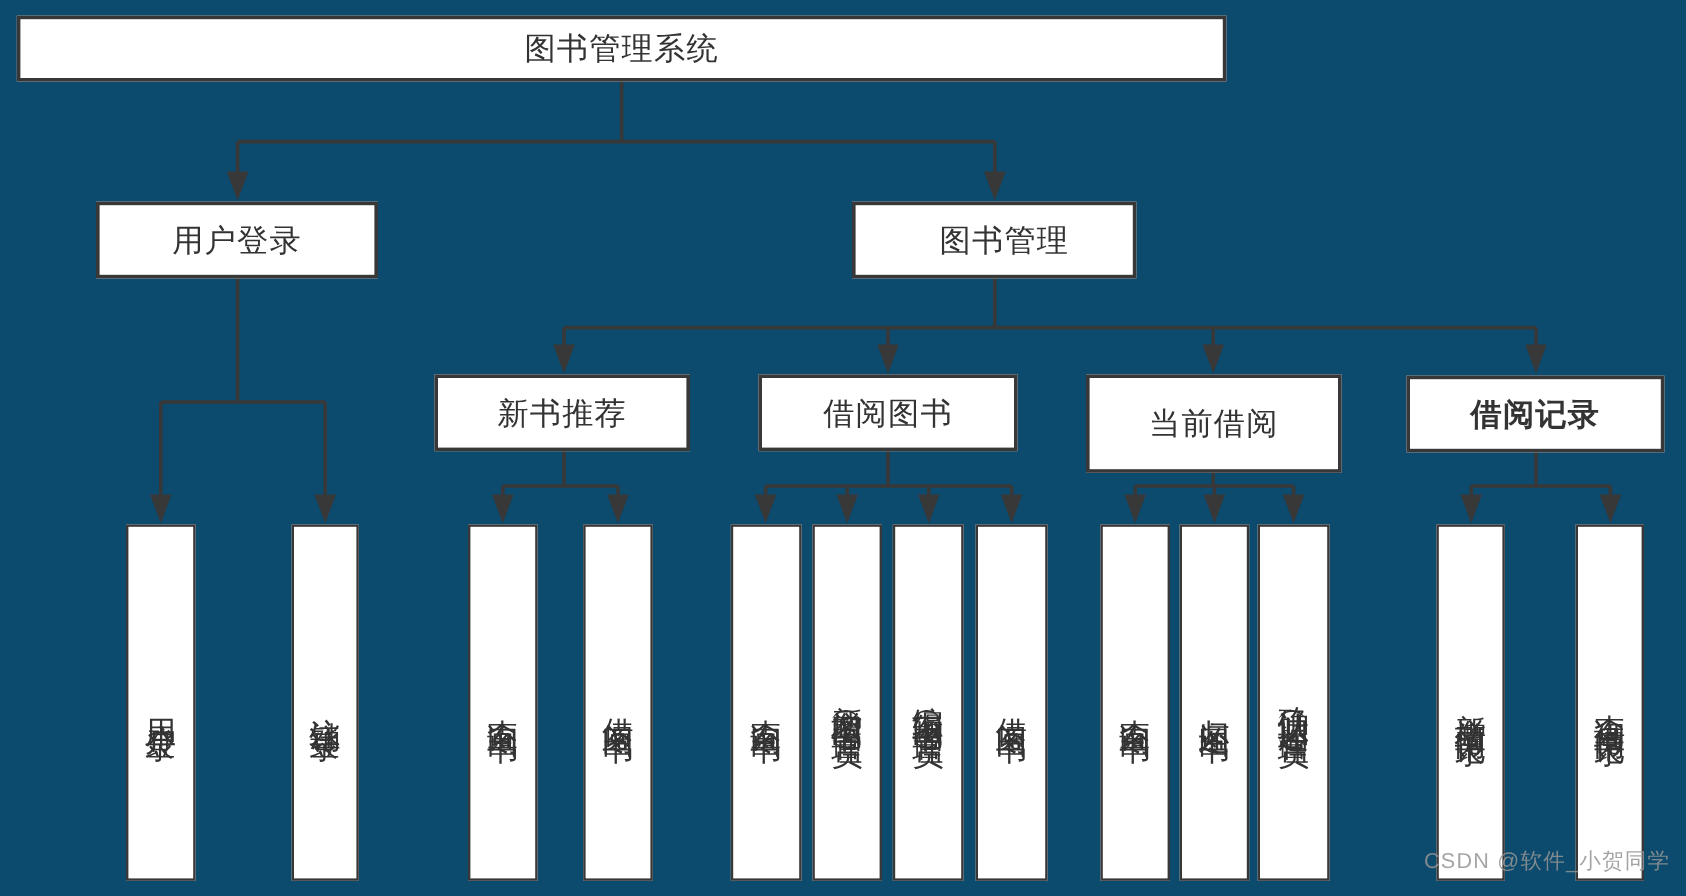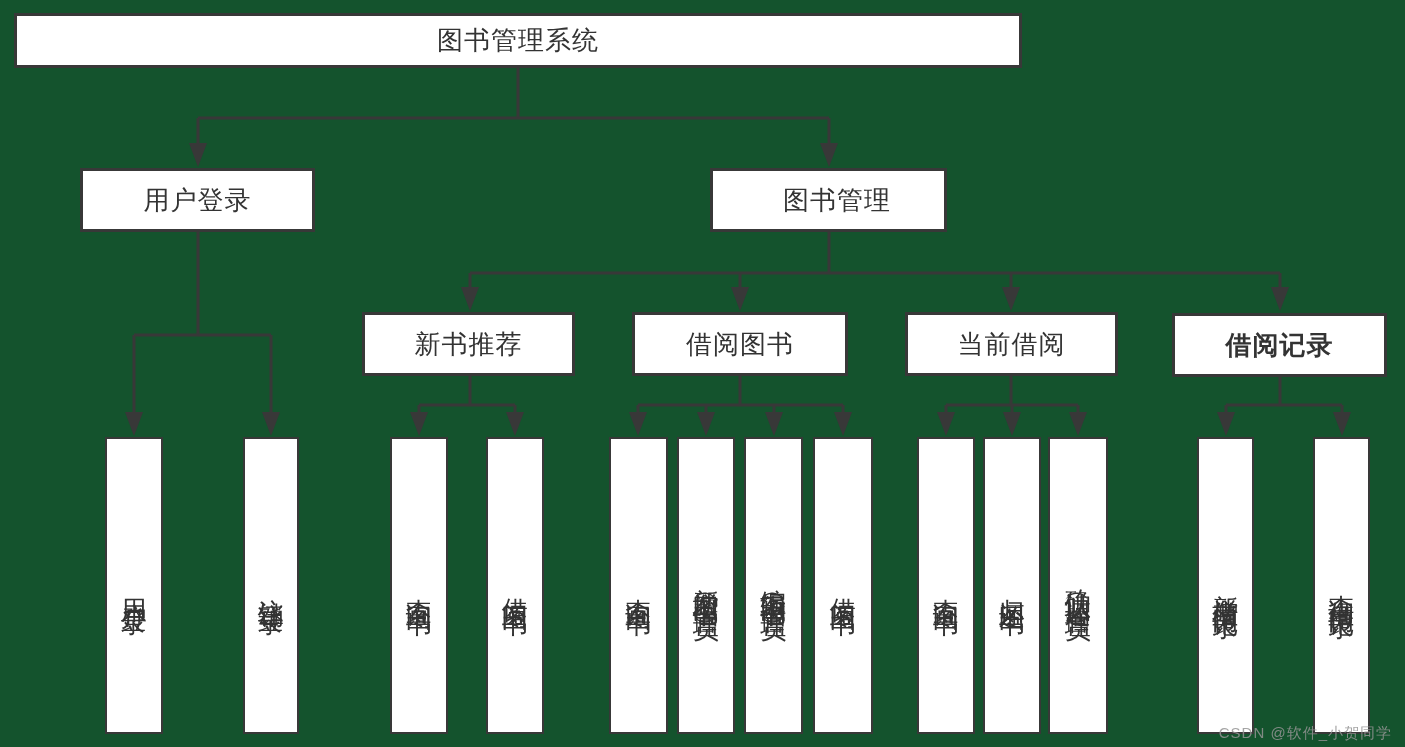--- a/index.html
+++ b/index.html
@@ -1,20 +1,20 @@
 <!DOCTYPE html>
 <html><head>
 <meta charset="utf-8">
 <style>
   html, body { margin: 0; padding: 0; background: #ffffff; }
   .canvas {
     position: relative;
     width: 1405px;
     height: 747px;
-    background: #14532d;
+    background: #0c4a6e;
     font-family: "Liberation Sans", sans-serif;
     overflow: hidden;
   }
   .connectors {
     position: absolute;
     left: 0; top: 0;
     width: 1405px; height: 747px;
   }
   .box {
     position: absolute;
@@ -36,22 +36,22 @@
     writing-mode: vertical-rl;
     text-orientation: mixed;
     font-size: 26px;
     line-height: 1.1;
     letter-spacing: 4px;
     white-space: nowrap;
   }
   .watermark {
     position: absolute;
     right: 13px;
-    bottom: 4px;
-    font-size: 15px;
+    bottom: 18px;
+    font-size: 18px;
     letter-spacing: 1px;
     color: rgba(148, 148, 148, 0.85);
     white-space: nowrap;
   }
 </style>
 </head>
 <body>
 
 <div class="canvas">
 
@@ -105,21 +105,21 @@
   <div class="box hbox" style="left:710px; top:168px; width:237px; height:64px;padding-left:17px;">
     <span>图书管理</span>
   </div>
 
   <div class="box hbox" style="left:362px; top:312px; width:213px; height:64px;">
     <span>新书推荐</span>
   </div>
   <div class="box hbox" style="left:632px; top:312px; width:216px; height:64px;">
     <span>借阅图书</span>
   </div>
-  <div class="box hbox" style="left:905px; top:312px; width:213px; height:64px;">
+  <div class="box hbox" style="left:905px; top:312px; width:213px; height:82px;">
     <span>当前借阅</span>
   </div>
   <div class="box hbox" style="left:1172px; top:313px; width:215px; height:64px;font-weight:bold;">
     <span>借阅记录</span>
   </div>
 
   <div class="box vbox" style="left:105px; top:437px; width:58px; height:297px;">
     <span>用户登录</span>
   </div>
   <div class="box vbox" style="left:243px; top:437px; width:56px; height:297px;">

